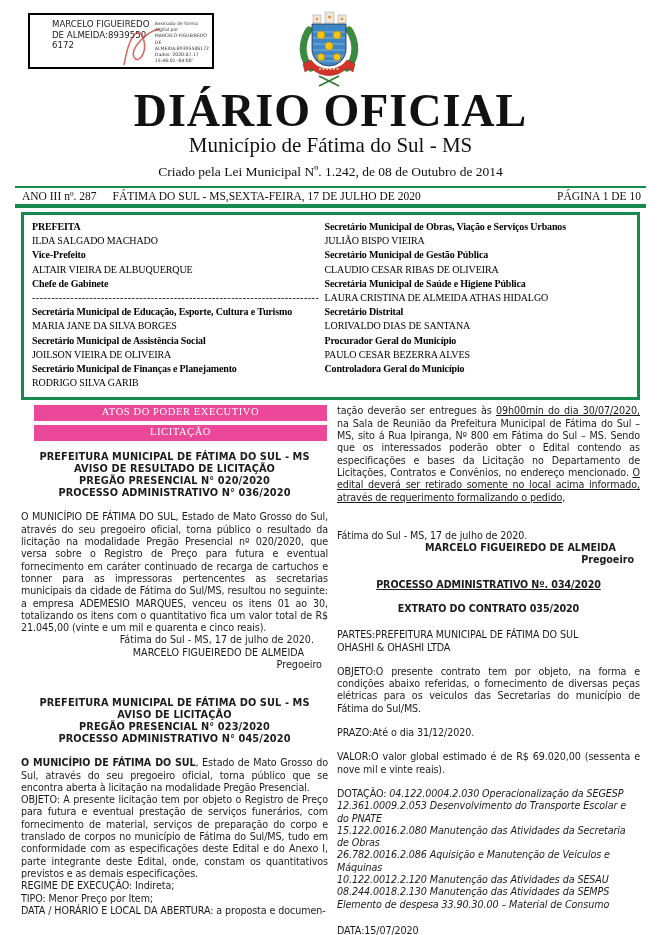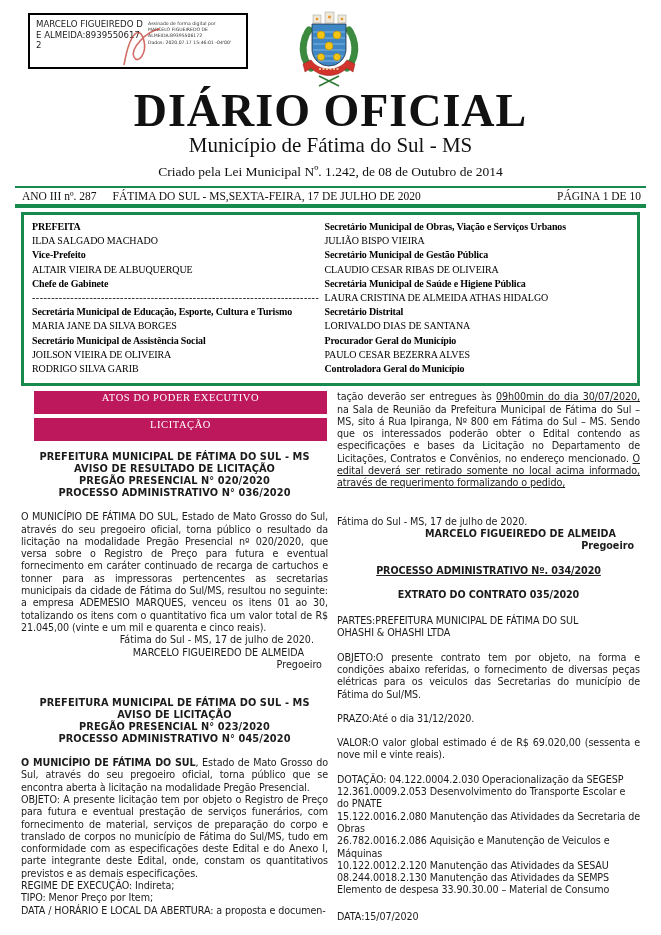--- a/index.html
+++ b/index.html
@@ -1,22 +1,22 @@
 <!DOCTYPE html>
 <html><head>
 <meta charset="utf-8">
 <style>
   html,body{margin:0;padding:0;background:#ffffff;}
   .page{position:relative;width:661px;height:935px;background:#fff;overflow:hidden;
         font-family:"DejaVu Sans",sans-serif;color:#1b1b1b;}
 
   
   .top-strip{position:relative;height:88px;}
-  .sig-box{position:absolute;left:28px;top:13px;width:220px;height:56px;
-           border:2px solid #000;display:flex;box-sizing:border-box;padding:4px 3px 2px 6px;}
+  .sig-box{position:absolute;left:28px;top:13px;width:186px;height:56px;
+           border:2px solid #000;display:flex;box-sizing:border-box;padding:4px 3px 2px 22px;}
   .sig-name{width:108px;font-size:8.6px;line-height:1.25;color:#222;word-break:break-all;}
   .sig-details{flex:1;font-size:4.6px;line-height:1.35;color:#333;padding-left:4px;padding-top:2px;}
   .sig-flourish{position:absolute;left:86px;top:6px;pointer-events:none;}
 
   .seal{position:absolute;left:297px;top:10px;width:64px;height:78px;}
 
   
   .masthead{text-align:center;font-family:"Liberation Serif",serif;color:#111;}
   .gz-title{font-size:46px;line-height:46px;font-weight:bold;letter-spacing:1px;}
   .gz-subtitle{font-size:21px;line-height:23px;margin-top:0px;}
@@ -37,34 +37,34 @@
   .off-col-right{width:51%;box-sizing:border-box;}
   .off-role{font-weight:bold;letter-spacing:-0.15px;}
   .off-name{letter-spacing:-0.1px;}
   .off-sep{white-space:nowrap;overflow:hidden;letter-spacing:0.5px;}
 
   
   .columns{display:flex;margin:5px 21px 0 21px;gap:9px;}
   .col-left{width:307px;box-sizing:border-box;}
   .col-right{width:303px;box-sizing:border-box;}
 
-  .section-bar{background:#be185d;color:#fff;text-align:center;
-               font-family:"Liberation Serif",serif;font-size:10.5px;line-height:14px;height:23px;
+  .section-bar{background:#ec4899;color:#fff;text-align:center;
+               font-family:"Liberation Serif",serif;font-size:10.5px;line-height:14px;height:16px;
                letter-spacing:0.6px;margin:0 1px 4px 13px;}
 
   .notice-head{font-weight:bold;font-size:9.8px;line-height:12px;text-align:center;
                letter-spacing:0.1px;color:#1b1b1b;}
   .body-par{font-size:9.6px;line-height:12.3px;text-align:justify;letter-spacing:-0.1px;}
   .plain-line{font-size:9.6px;line-height:12.3px;letter-spacing:-0.1px;}
   .sign-date{font-size:9.6px;line-height:12.3px;text-align:right;padding-right:14px;}
   .sign-name{font-size:9.6px;line-height:12.3px;text-align:right;padding-right:24px;}
   .sign-title{font-size:9.6px;line-height:12.3px;text-align:right;padding-right:6px;}
   .bold{font-weight:bold;}
   .ul{text-decoration:underline;}
-  .italic{}
+  .italic{font-style:italic;}
   .center{text-align:center;}.mt10{margin-top:10px;}
   .mt12{margin-top:12px;}.mt14{margin-top:14px;}.mt16{margin-top:12px;}.mt26{margin-top:26px;}
 </style>
 </head>
 <body>
 
 <div class="page">
 
   <div class="top-strip">
     <div class="sig-box">
@@ -131,20 +131,21 @@
       <div class="off-role">PREFEITA</div>
       <div class="off-name">ILDA SALGADO MACHADO</div>
       <div class="off-role">Vice-Prefeito</div>
       <div class="off-name">ALTAIR VIEIRA DE ALBUQUERQUE</div>
       <div class="off-role">Chefe de Gabinete</div>
       <div class="off-sep">------------------------------------------------------------------------------</div>
       <div class="off-role">Secretária Municipal de Educação, Esporte, Cultura e Turismo</div>
       <div class="off-name">MARIA JANE DA SILVA BORGES</div>
       <div class="off-role">Secretário Municipal de Assistência Social</div>
       <div class="off-name">JOILSON VIEIRA DE OLIVEIRA</div>
+      <div class="off-role">Secretário Municipal de Finanças e Planejamento</div>
       <div class="off-name">RODRIGO SILVA GARIB</div>
     </div>
     <div class="off-col-right">
       <div class="off-role">Secretário Municipal de Obras, Viação e Serviços Urbanos</div>
       <div class="off-name">JULIÃO BISPO VIEIRA</div>
       <div class="off-role">Secretário Municipal de Gestão Pública</div>
       <div class="off-name">CLAUDIO CESAR RIBAS DE OLIVEIRA</div>
       <div class="off-role">Secretária Municipal de Saúde e Higiene Pública</div>
       <div class="off-name">LAURA CRISTINA DE ALMEIDA ATHAS HIDALGO</div>
       <div class="off-role">Secretário Distrital</div>

